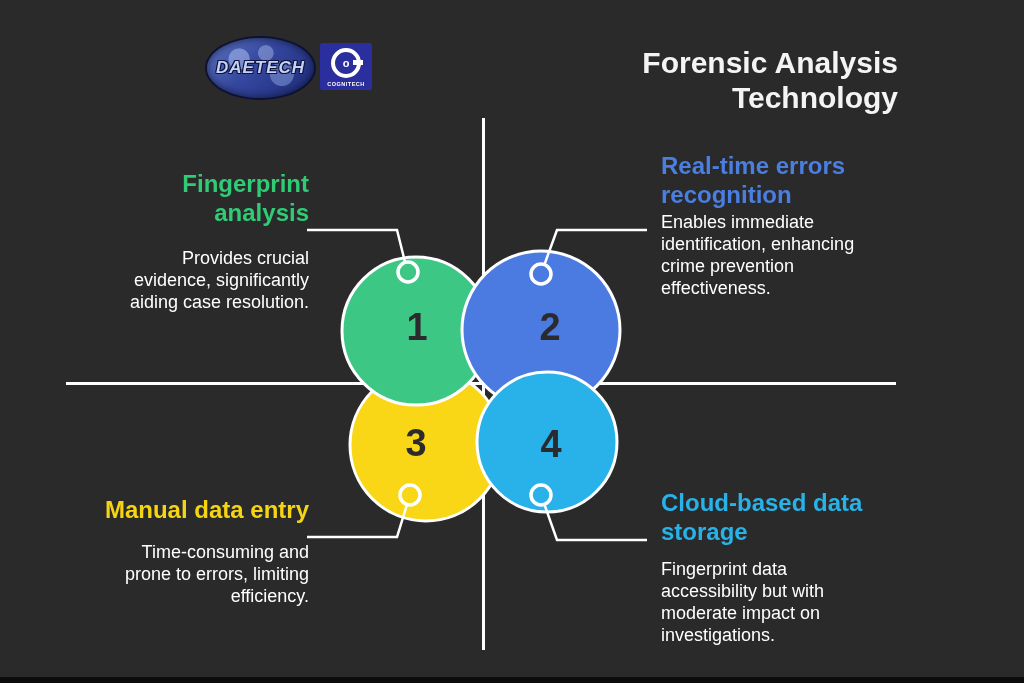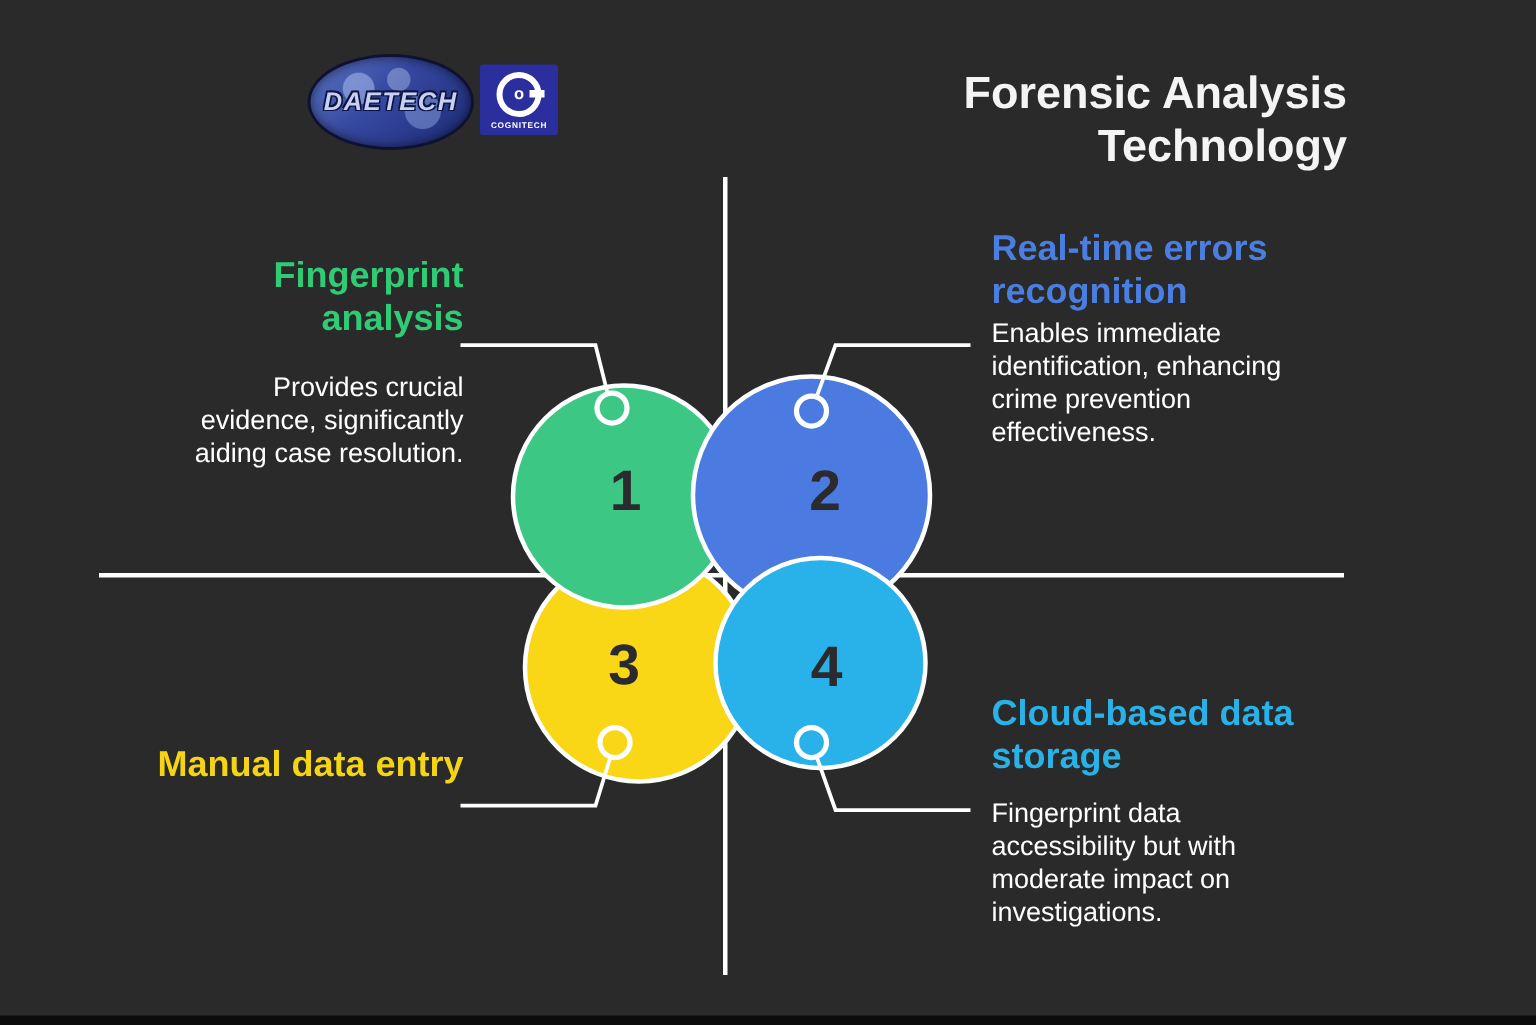--- a/index.html
+++ b/index.html
@@ -51,21 +51,21 @@
   .ws{white-space:pre-line;}
   .sec-heading{font-size:24px;font-weight:bold;line-height:29px;}
   .sec-body{color:#ffffff;font-size:18px;line-height:22px;}
   .align-right{text-align:right;margin-top:14px;}
   .sec-fingerprint{right:734px;top:155px;width:260px;}
   .sec-fingerprint .sec-body{margin-top:20px;}
   .sec-facial{left:661px;top:151px;width:250px;}
   .sec-facial .sec-body{margin-top:2px;}
   .sec-manual{right:734px;top:481px;width:280px;}
   .sec-manual .sec-body{margin-top:17px;}
-  .sec-cloud{left:661px;top:461px;width:250px;}
+  .sec-cloud{left:661px;top:488px;width:250px;}
   .sec-cloud .sec-body{margin-top:12px;}
 </style>
 </head>
 <body>
 
 <div class="canvas">
 
   <div class="logo-daetech">
     <span class="logo-text">DAETECH</span>
   </div>
@@ -117,20 +117,23 @@
     <div class="sec-heading ws" style="color: rgb(74, 126, 224);">Real-time errors
 recognition</div>
     <div class="sec-body ws">Enables immediate
 identification, enhancing
 crime prevention
 effectiveness.</div>
   </div>
 
   <div class="section sec-manual align-right">
     <div class="sec-heading ws" style="color: rgb(245, 213, 19);">Manual data entry</div>
+    <div class="sec-body ws">Time-consuming and
+prone to errors, limiting
+efficiency.</div>
   </div>
 
   <div class="section sec-cloud">
     <div class="sec-heading ws" style="color: rgb(41, 178, 232);">Cloud-based data
 storage</div>
     <div class="sec-body ws">Fingerprint data
 accessibility but with
 moderate impact on
 investigations.</div>
   </div>

